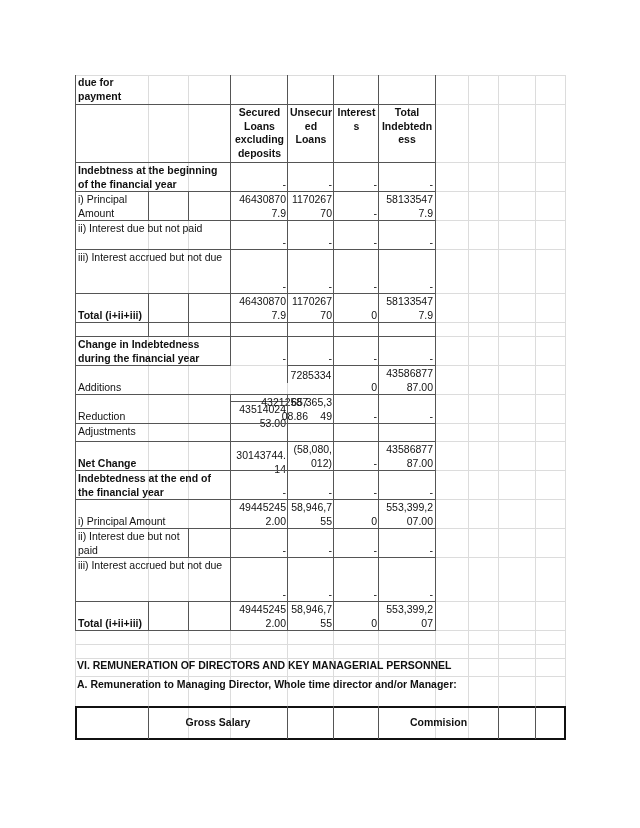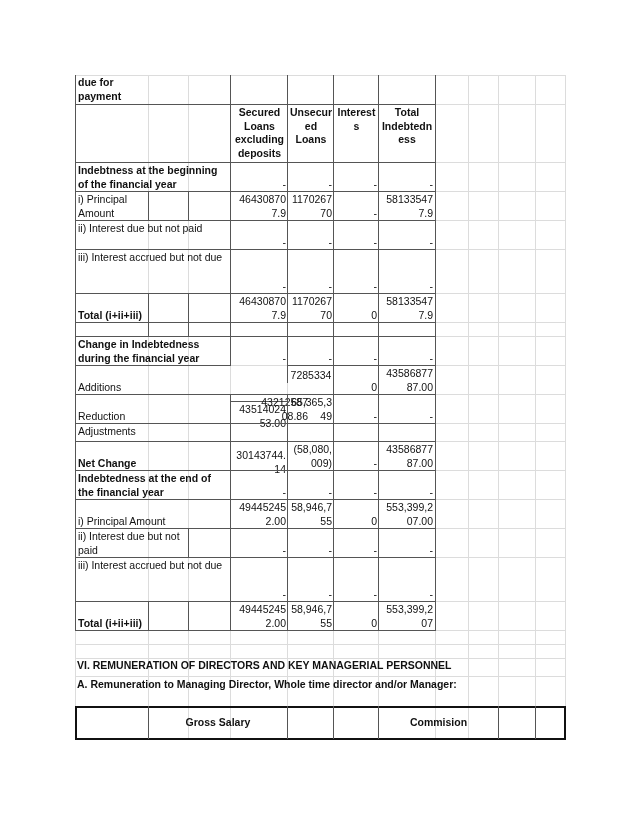--- a/index.html
+++ b/index.html
@@ -207,21 +207,21 @@
     <div class="cell r bl bt br" style="left: 378px; width: 58px; top: 423px; height: 19px;">
       <span></span>
     </div>
     <div class="cell b bot bl bt" style="left: 75px; width: 156px; top: 441px; height: 30px;">
       <span>Net Change</span>
     </div>
     <div class="cell r bl bt" style="left: 230px; width: 58px; top: 441px; height: 36px;">
       <span>30143744. 14</span>
     </div>
     <div class="cell r bl bt" style="left: 287px; width: 47px; top: 441px; height: 30px;">
-      <span>(58,080, 009)</span>
+      <span>(58,080, 012)</span>
     </div>
     <div class="cell r bl bt" style="left: 333px; width: 46px; top: 441px; height: 30px;">
       <span>-</span>
     </div>
     <div class="cell r bl bt br" style="left: 378px; width: 58px; top: 441px; height: 30px;">
       <span>43586877 87.00</span>
     </div>
     <div class="cell b bl bt bot" style="left: 75px; width: 156px; top: 470px; height: 30px;">
       <span>Indebtedness at the end of the financial year</span>
     </div>

